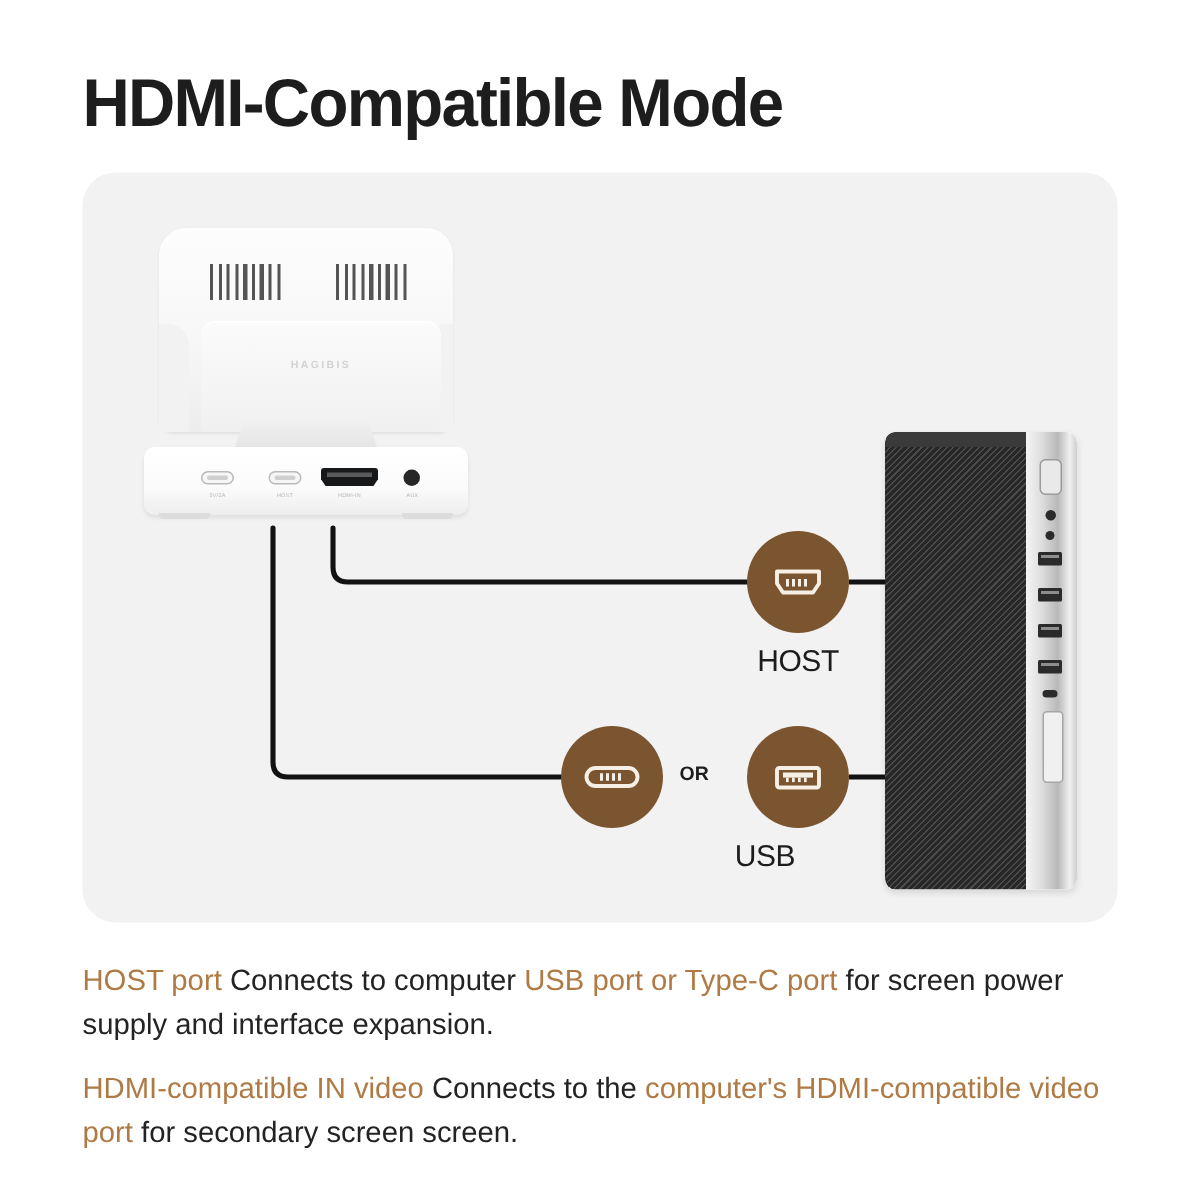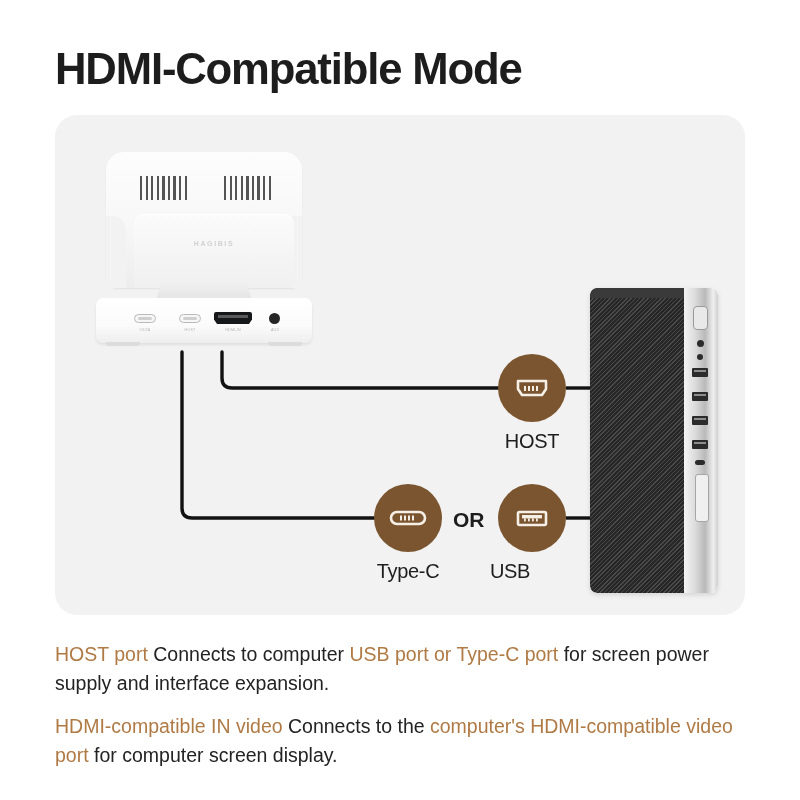--- a/index.html
+++ b/index.html
@@ -112,21 +112,21 @@
   
   .badge{
     position:absolute;width:68px;height:68px;border-radius:50%;
     background:#7b5530;display:flex;align-items:center;justify-content:center;
   }
   .badge-label{
     position:absolute;width:140px;text-align:center;
     font-size:20px;color:#1d1d1d;letter-spacing:-.3px;
   }
   .or-text{
-    position:absolute;font-size:21px;font-weight:bold;color:#1d1d1d;
+    position:absolute;font-size:13px;font-weight:bold;color:#1d1d1d;
   }
 
   
   .tower{
     position:absolute;left:590px;top:288px;width:128px;height:305px;
     border-radius:7px;overflow:hidden;
     background:#ffffff;
     box-shadow:0 2px 5px rgba(0,0,0,.12);
   }
   .tower-mesh{
@@ -255,21 +255,20 @@
     <svg width="38" height="20" viewBox="0 0 38 20">
       <rect x="2" y="4" width="34" height="12" rx="6" fill="none" stroke="#f6efe6" stroke-width="2.6"></rect>
       <g fill="#f6efe6">
         <rect x="11" y="7.5" width="2" height="5"></rect>
         <rect x="15" y="7.5" width="2" height="5"></rect>
         <rect x="19" y="7.5" width="2" height="5"></rect>
         <rect x="23" y="7.5" width="2" height="5"></rect>
       </g>
     </svg>
   </div>
-  <div class="badge-label" style="left:338px;top:560px">Type-C</div>
 
   <div class="or-text" style="left:453px;top:508px">OR</div>
 
   <div class="badge" style="left:498px;top:484px">
     <svg width="34" height="22" viewBox="0 0 34 22">
       <rect x="3" y="5" width="28" height="13" rx="1.5" fill="none" stroke="#f6efe6" stroke-width="2.6"></rect>
       <rect x="7" y="8" width="20" height="3.4" fill="#f6efe6"></rect>
       <g fill="#f6efe6">
         <rect x="9" y="11.4" width="1.8" height="3"></rect>
         <rect x="13" y="11.4" width="1.8" height="3"></rect>
@@ -290,16 +289,16 @@
       <div class="t-usb" style="top:104px"></div>
       <div class="t-usb" style="top:128px"></div>
       <div class="t-usb" style="top:152px"></div>
       <div class="t-usbc" style="top:172px"></div>
       <div class="t-slot" style="top:186px"></div>
     </div>
   </div>
 
   <div class="caption">
     <p><span class="hl">HOST port</span><span> Connects to computer </span><span class="hl">USB port or Type-C port</span><span> for screen power supply and interface expansion.</span></p>
-    <p><span class="hl">HDMI-compatible IN video</span><span> Connects to the </span><span class="hl">computer's HDMI-compatible video port</span><span> for computer screen display.</span></p>
+    <p><span class="hl">HDMI-compatible IN video</span><span> Connects to the </span><span class="hl">computer's HDMI-compatible video port</span><span> for secondary screen screen.</span></p>
   </div>
 
 </div>
 
 </body></html>

